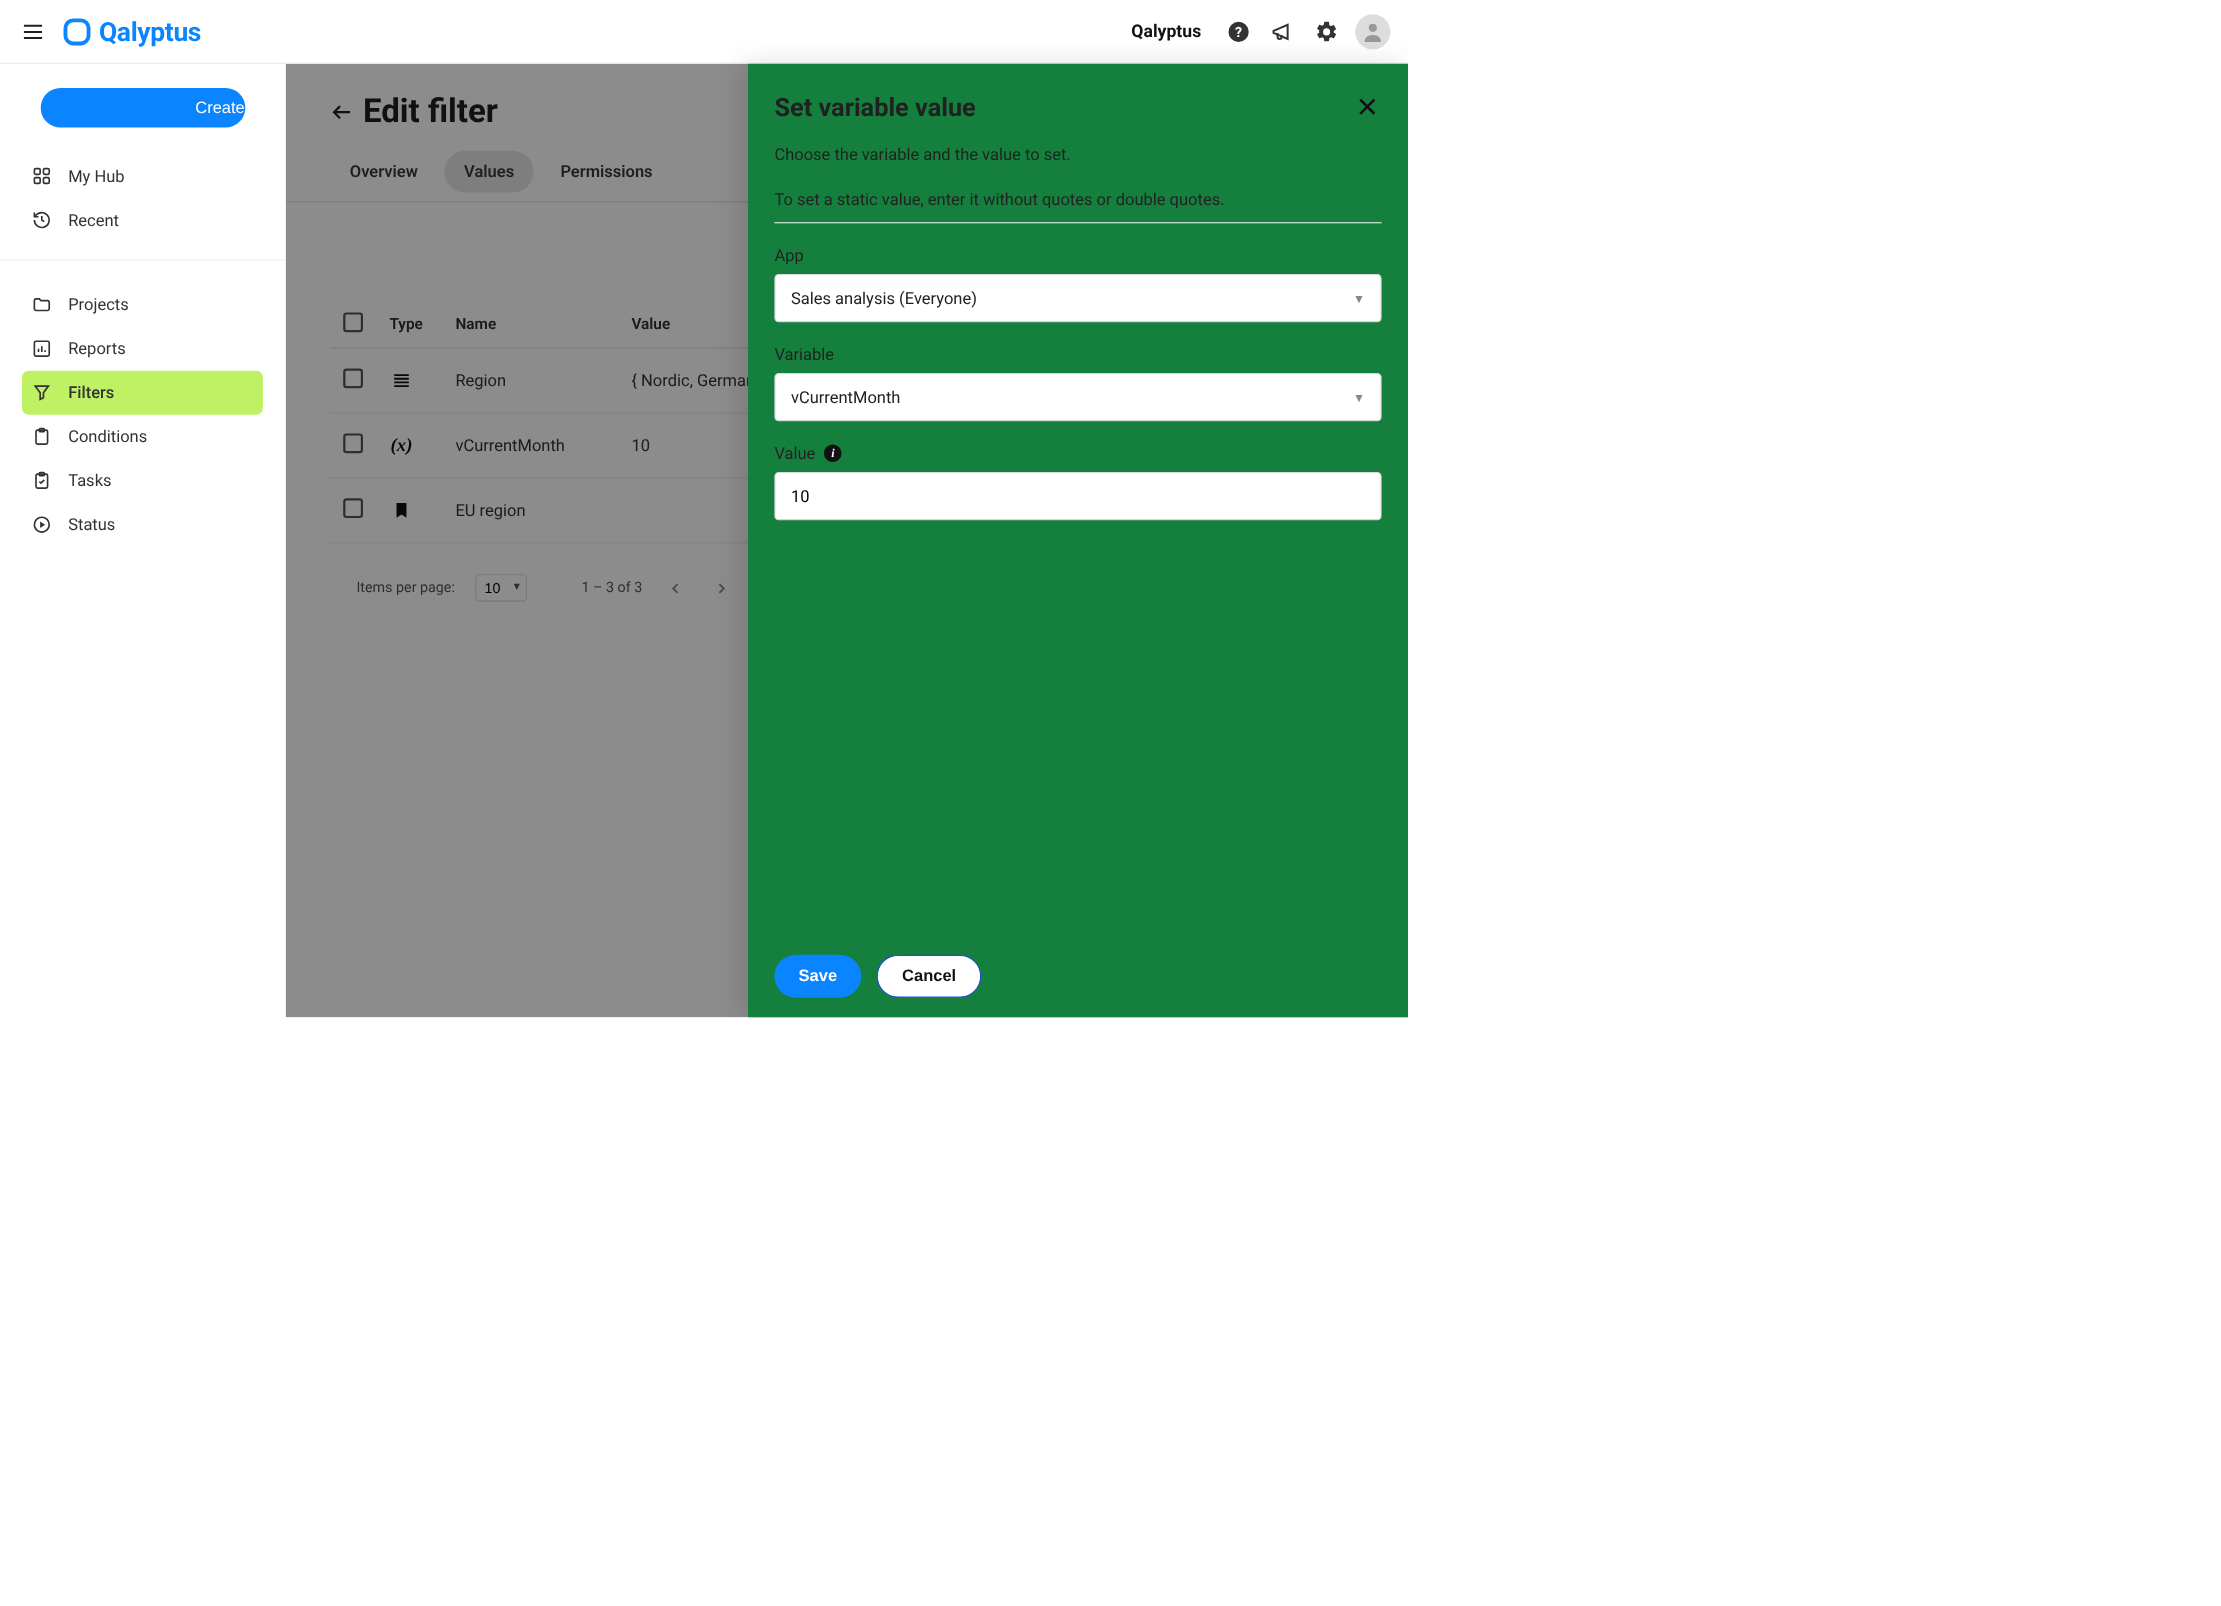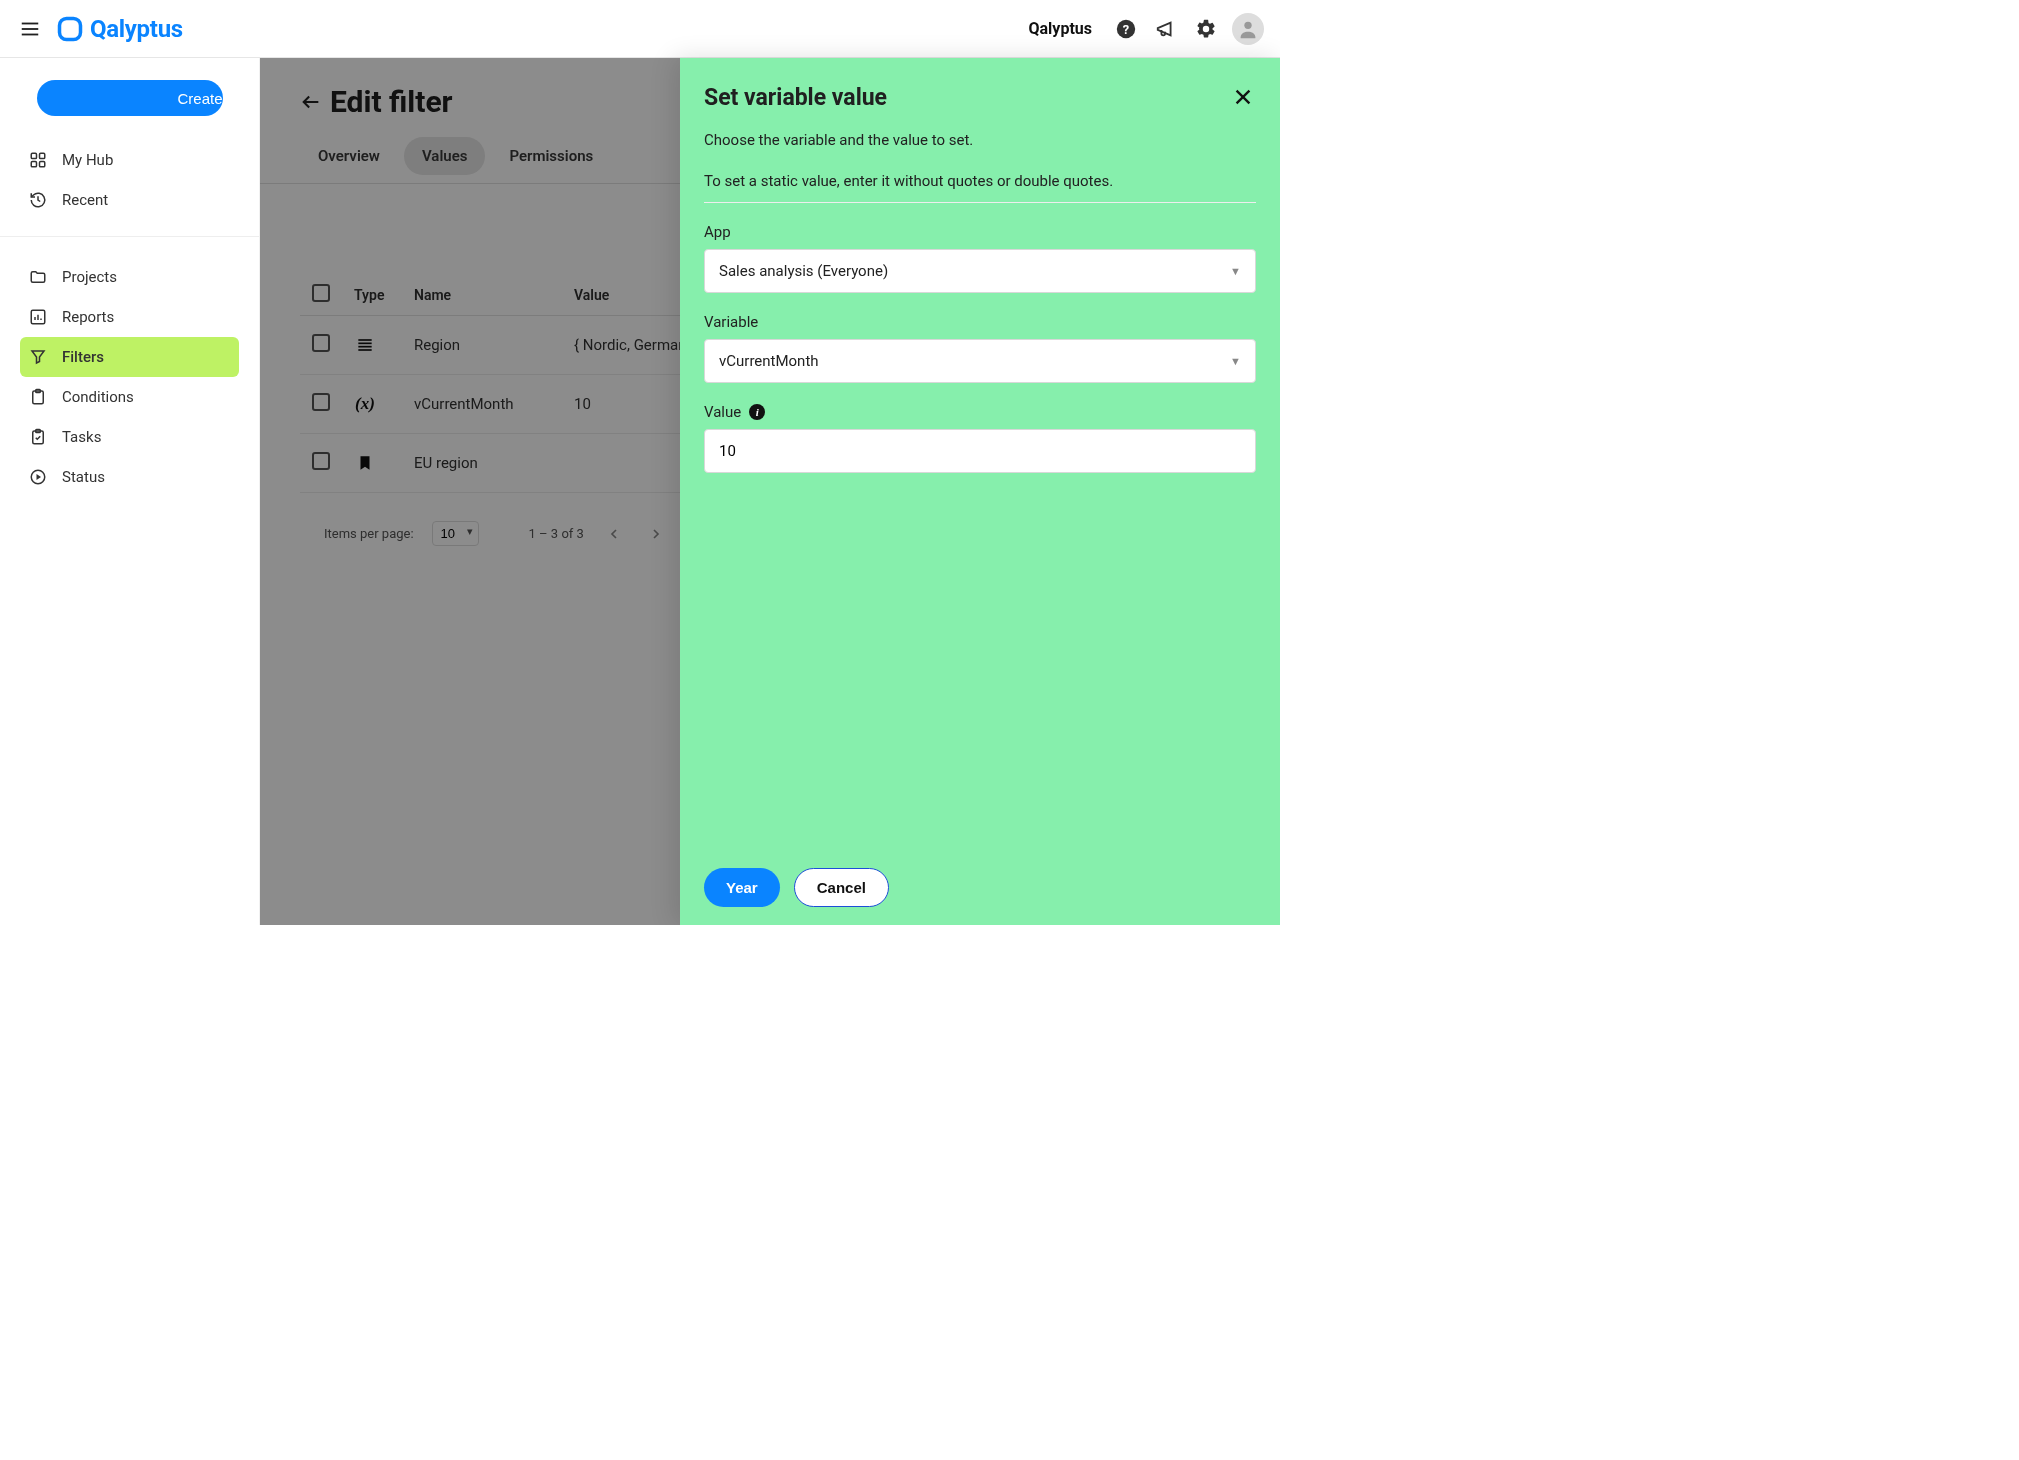--- a/index.html
+++ b/index.html
@@ -146,21 +146,21 @@
     background: rgba(0,0,0,0.45);
   }
 
   
   .side-panel {
     position: absolute;
     top: 58px;
     right: 0;
     bottom: 0;
     width: 600px;
-    background: #86efac;
+    background: #15803d;
     box-shadow: -6px 0 24px rgba(0,0,0,0.12);
     display: flex;
     flex-direction: column;
     justify-content: space-between;
   }
   .panel-body {
     padding: 26px 24px 0 24px;
     flex: 1;
     overflow: auto;
   }
@@ -465,16 +465,16 @@
     <div class="field-label">
       <span>Value</span>
       <span class="info-dot">i</span>
     </div>
     <div class="text-input">
       <input type="text" value="10" style="">
     </div>
   </div>
 
   <div class="panel-footer">
-    <button class="btn btn-primary">Year</button>
+    <button class="btn btn-primary">Save</button>
     <button class="btn btn-secondary">Cancel</button>
   </div>
 </div>
 
 </body></html>

